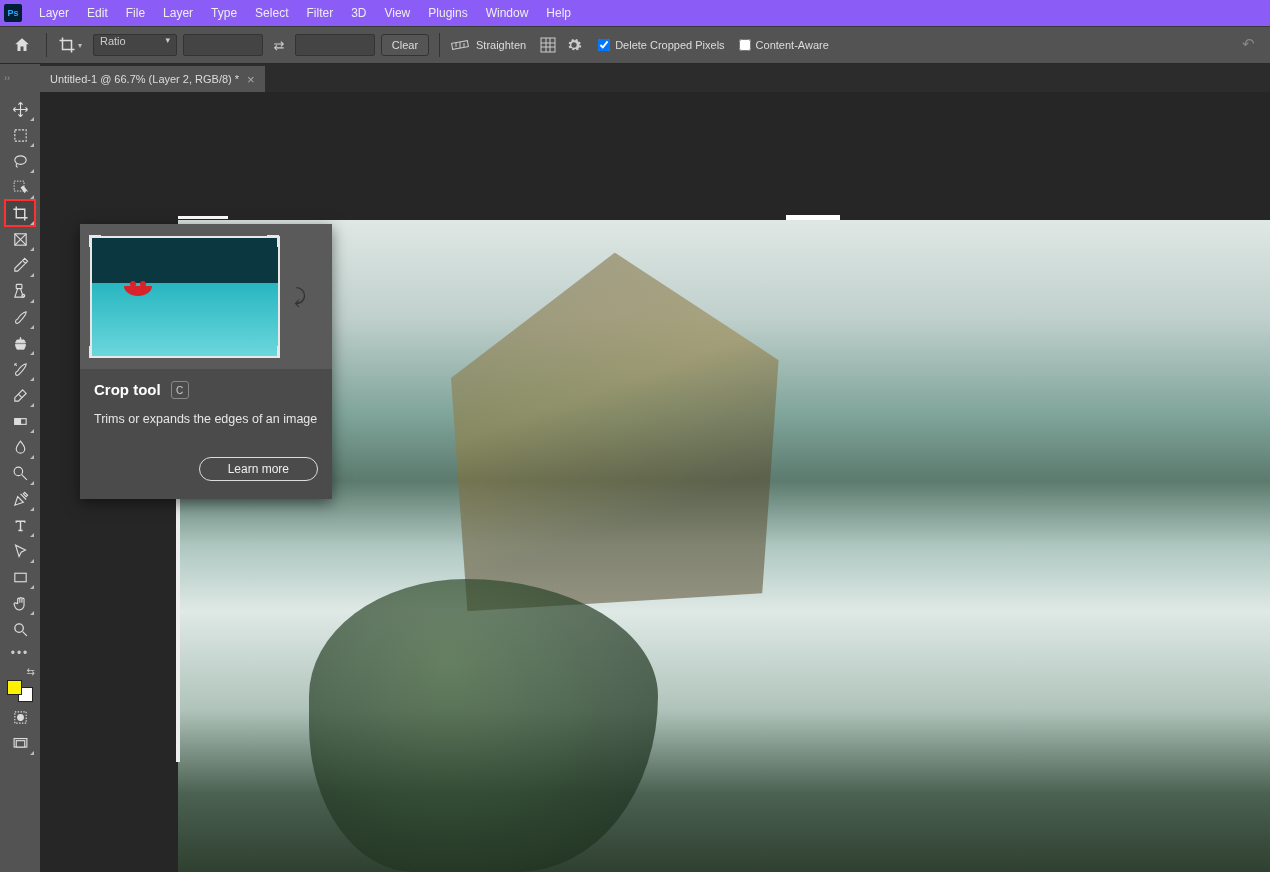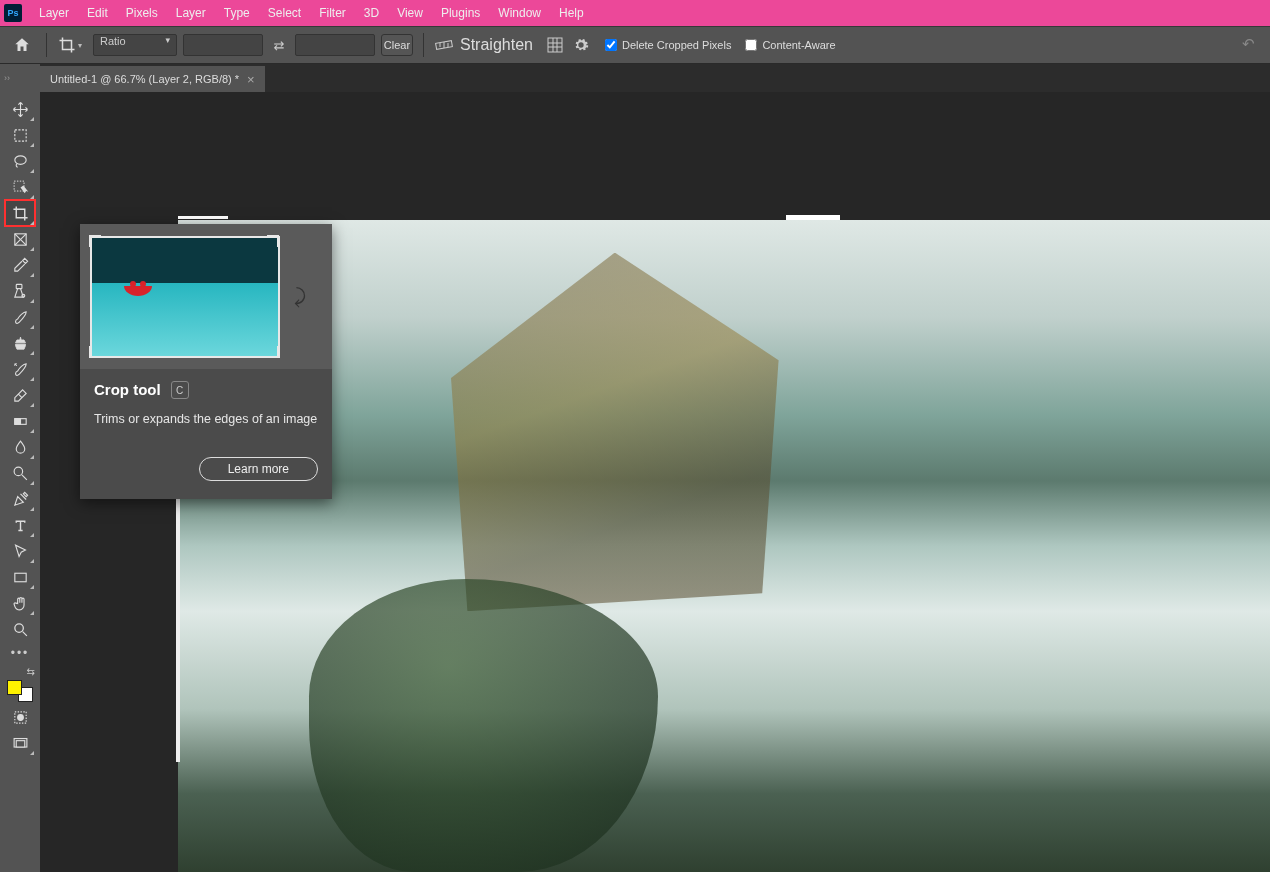--- a/index.html
+++ b/index.html
@@ -1,35 +1,35 @@
 <!DOCTYPE html>
 <html><head>
 <meta charset="utf-8">
 <style>
 * { margin: 0; padding: 0; box-sizing: border-box; font-family: -apple-system, "Segoe UI", Tahoma, sans-serif; }
 body { width: 1270px; height: 872px; background: #535353; overflow: hidden; color: #ddd; font-size: 12px; }
 
 
-.menubar { height: 26px; background: #ec4899; display: flex; align-items: center; padding: 0 4px; }
+.menubar { height: 26px; background: #8b5cf6; display: flex; align-items: center; padding: 0 4px; }
 .ps-logo { width: 18px; height: 18px; background: #001e36; color: #31a8ff; font-size: 9px; font-weight: bold; display: flex; align-items: center; justify-content: center; border-radius: 2px; margin-right: 8px; }
 .menu-item { padding: 4px 9px; color: #eee; font-size: 12px; cursor: pointer; }
 
 
 .optionsbar { height: 38px; background: #535353; border-top: 1px solid #383838; border-bottom: 1px solid #2a2a2a; display: flex; align-items: center; padding: 0 8px; gap: 6px; }
 .home-btn { width: 28px; height: 28px; display: flex; align-items: center; justify-content: center; color: #ddd; }
 .home-btn svg { width: 18px; height: 18px; }
 .crop-preset { width: 30px; height: 26px; display: flex; align-items: center; justify-content: center; position: relative; }
 .crop-preset svg { width: 18px; height: 18px; }
 .caret { width: 8px; font-size: 8px; color: #bbb; margin-left: 2px; }
 .ratio-select { width: 84px; height: 22px; background: #444; border: 1px solid #333; border-radius: 2px; display: flex; align-items: flex-start; padding: 0 6px; color: #ccc; font-size: 11px; justify-content: space-between; }
 .ratio-input { width: 80px; height: 22px; background: #444; border: 1px solid #333; border-radius: 2px; }
 .swap-btn { width: 20px; height: 22px; display: flex; align-items: center; justify-content: center; font-size: 13px; color: #ccc; }
-.clear-btn { width: 32px; height: 22px; background: #555; border: 1px solid #333; border-radius: 3px; display: flex; align-items: center; justify-content: center; color: #ddd; font-size: 11px; }
+.clear-btn { width: 48px; height: 22px; background: #555; border: 1px solid #333; border-radius: 3px; display: flex; align-items: center; justify-content: center; color: #ddd; font-size: 11px; }
 .opt-icon { width: 20px; height: 20px; display: flex; align-items: center; justify-content: center; color: #ccc; }
-.opt-label { font-size: 16px; color: #ddd; margin-right: 6px; }
+.opt-label { font-size: 11px; color: #ddd; margin-right: 6px; }
 .chk { display: flex; align-items: center; gap: 5px; font-size: 11px; color: #ddd; margin-left: 8px; }
 .chk input { width: 12px; height: 12px; }
 .opt-spacer { flex: 1; }
 .reset-icon { width: 20px; height: 20px; color: #888; font-size: 15px; }
 .vsep { width: 1px; height: 24px; background: #333; margin: 0 4px; }
 
 
 .tab-row { display: flex; align-items: center; background: #535353; height: 28px; }
 .expand-btn { width: 14px; height: 24px; display: flex; align-items: center; justify-content: center; font-size: 9px; color: #999; }
 .tabs { flex: 1; background: #2c2c2c; height: 28px; display: flex; align-items: flex-end; margin-left: 26px; }
@@ -77,21 +77,21 @@
 .learn-btn { float: right; padding: 4px 28px; border: 1.5px solid #ddd; border-radius: 14px; font-size: 12px; color: #eee; background: transparent; }
 .tooltip-body::after { content:""; display:block; clear:both; }
 </style>
 </head>
 <body>
 
 <div class="menubar">
   <div class="ps-logo">Ps</div>
   <div class="menu-item">Layer</div>
   <div class="menu-item">Edit</div>
-  <div class="menu-item">Pixels</div>
+  <div class="menu-item">File</div>
   <div class="menu-item">Layer</div>
   <div class="menu-item">Type</div>
   <div class="menu-item">Select</div>
   <div class="menu-item">Filter</div>
   <div class="menu-item">3D</div>
   <div class="menu-item">View</div>
   <div class="menu-item">Plugins</div>
   <div class="menu-item">Window</div>
   <div class="menu-item">Help</div>
 </div>

